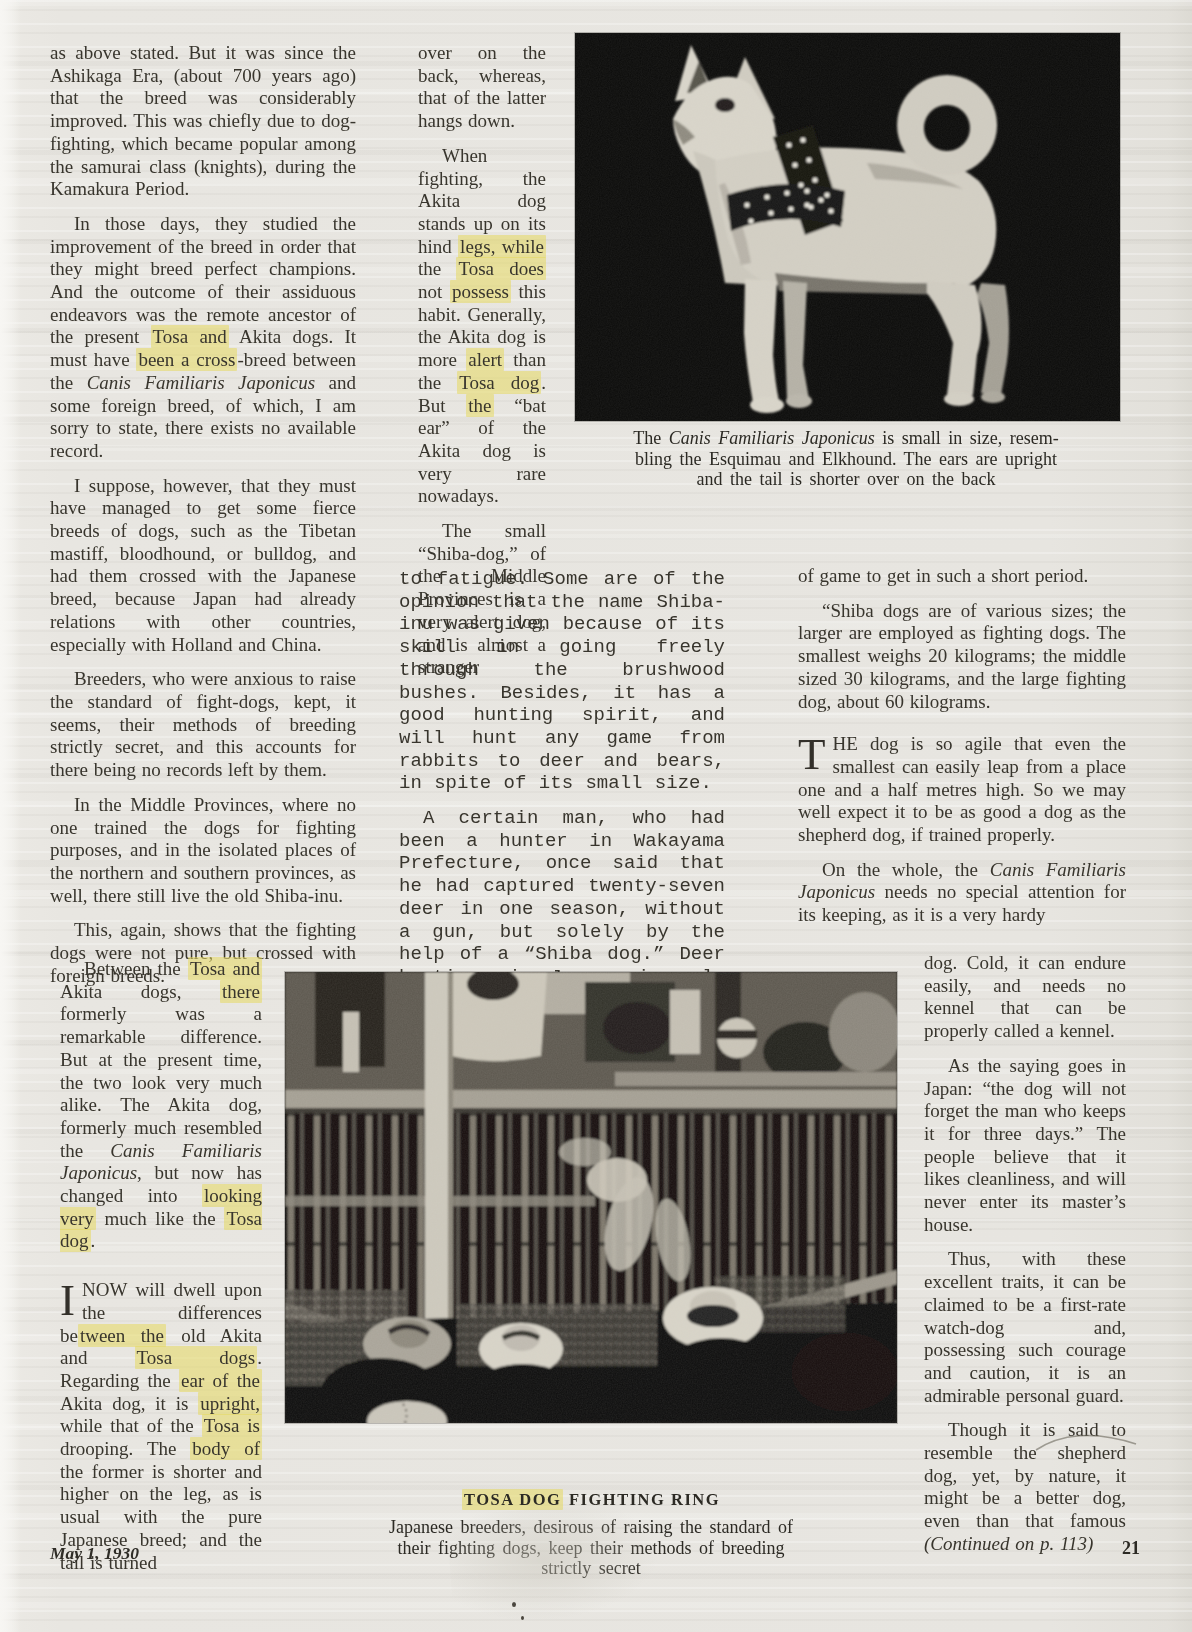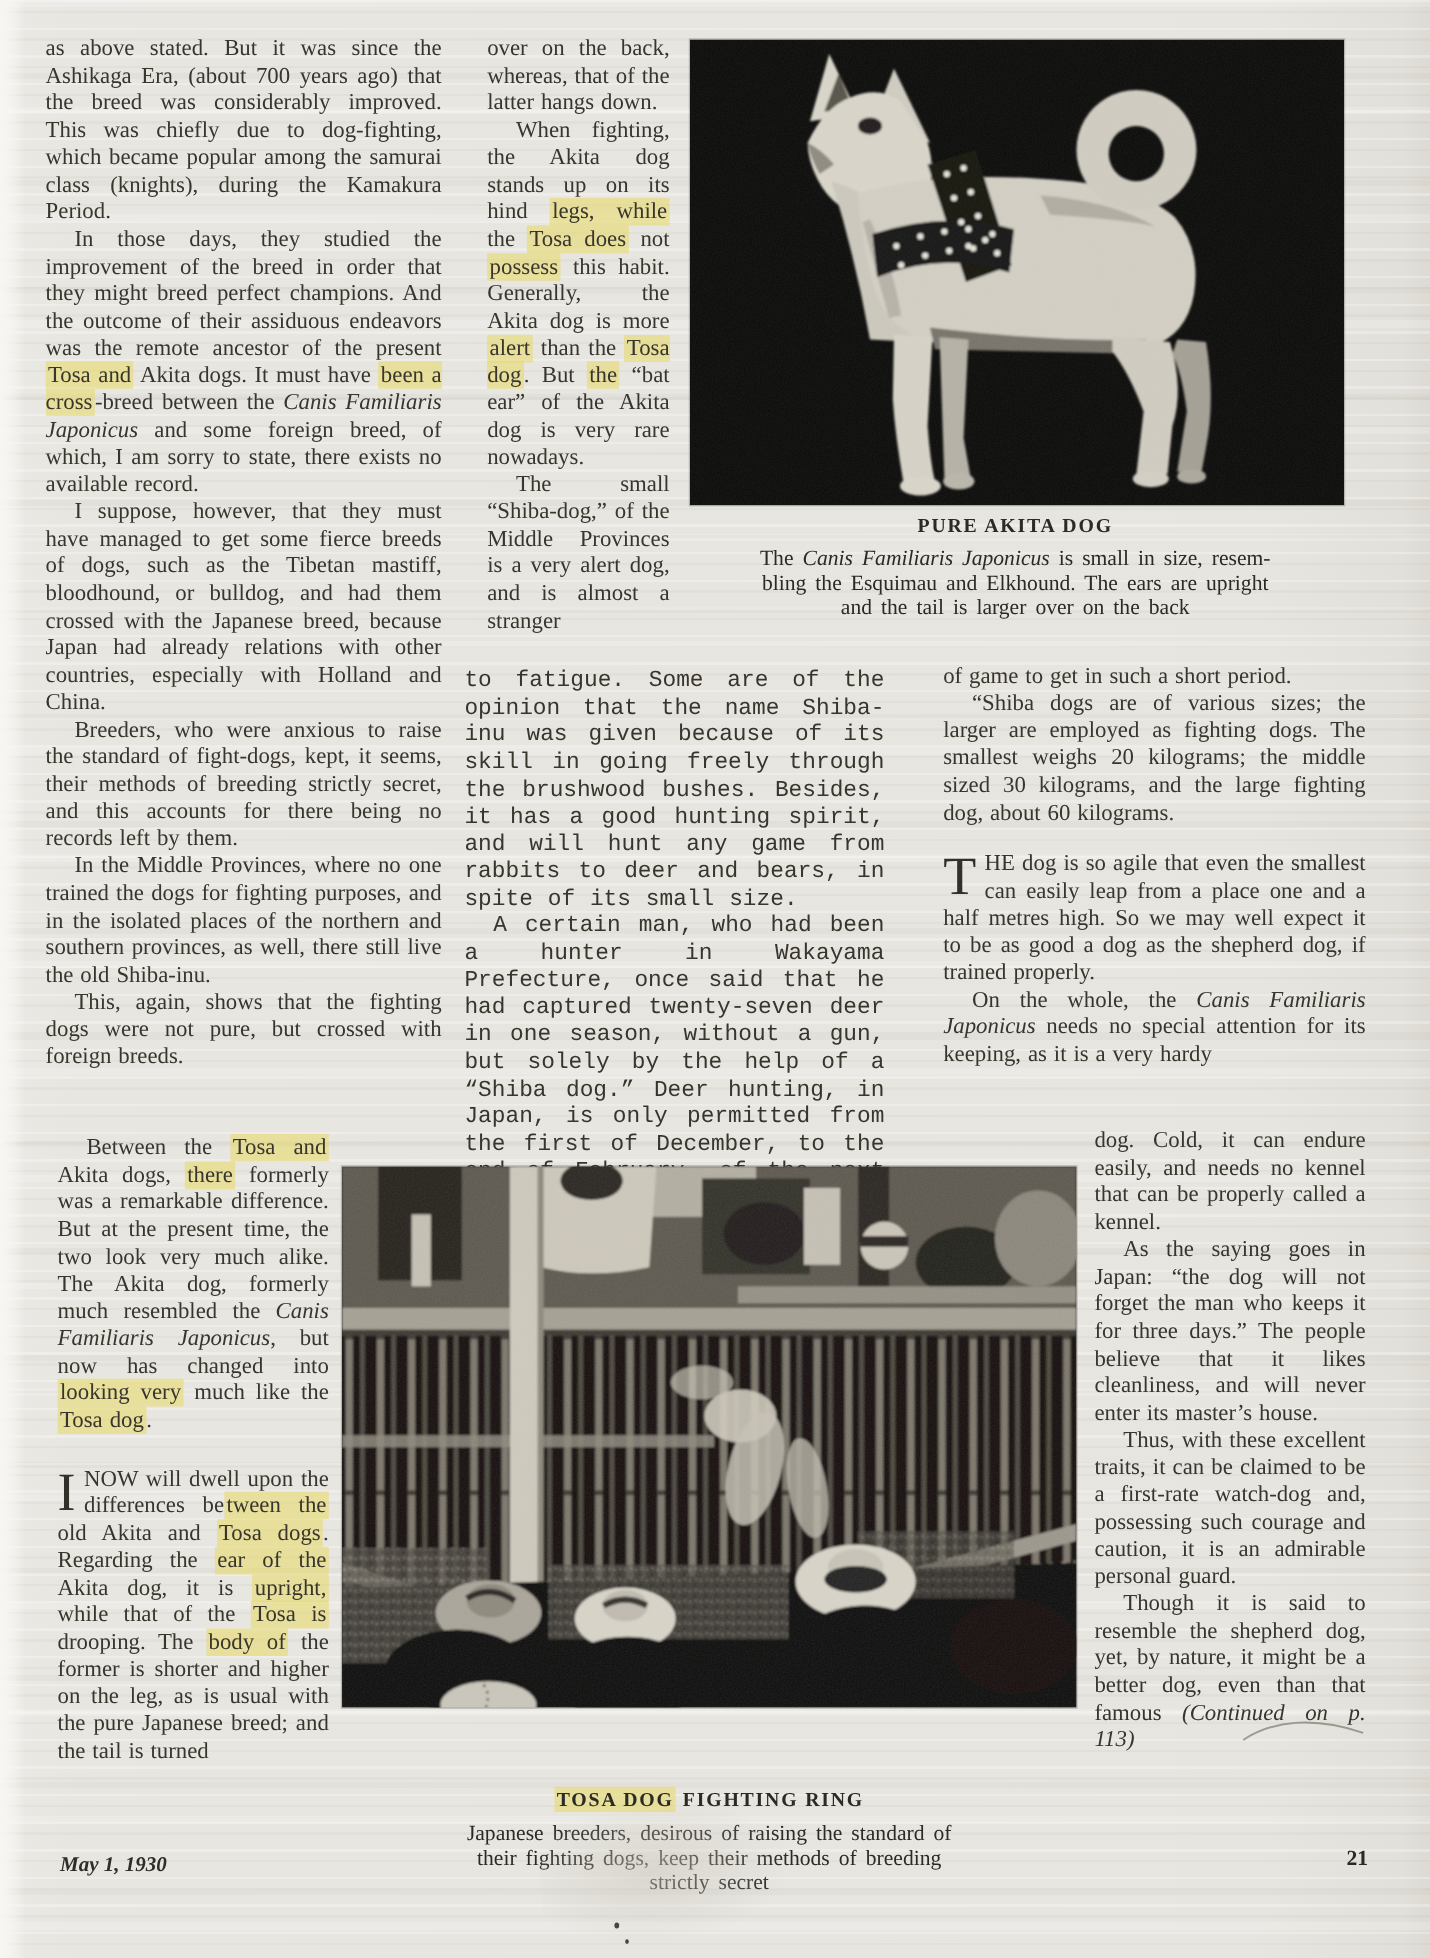--- a/index.html
+++ b/index.html
@@ -10,21 +10,21 @@
   .paper{position:absolute;inset:0;
     background:
       repeating-linear-gradient(180deg, rgba(255,255,255,.28) 0 2px, rgba(255,255,255,0) 2px 9px, rgba(120,115,105,.05) 9px 11px, rgba(255,255,255,0) 11px 23px),
       repeating-linear-gradient(180deg, rgba(255,255,255,.18) 0 6px, rgba(255,255,255,0) 6px 61px, rgba(140,135,125,.06) 61px 66px, rgba(255,255,255,0) 66px 89px),
       linear-gradient(90deg, #f3f2ee 0px, #eae8e3 22px, #e8e6e1 60px, #e7e5e0 88%, #e2e0da 98%, #dcdad3 100%),
       #e8e6e1;}
   .edge-left{position:absolute;left:0;top:0;width:20px;height:100%;
     background:linear-gradient(90deg,#f7f6f3,rgba(247,246,243,0));}
   .col{position:absolute;color:#38352d;font-size:19px;line-height:22.7px;
        text-align:justify;word-spacing:1px;}
-  .col p{margin:0;}
+  .col p{margin:12px;}
   .ind{text-indent:24px;}
   .gap26{margin-top:26px !important;}
   .gap20{margin-top:20px !important;}
   mark{background-color:rgba(230,217,96,.55);color:inherit;padding:1px 2px;border-radius:1px;}
   em{font-style:italic;}
   .dropcap{float:left;font-size:45px;line-height:36px;padding:3px 7px 0 0;color:#33302a;}
   .photo{position:absolute;box-shadow:0 0 0 1px rgba(40,38,34,.25);}
   .photo svg{display:block;}
   .capblock{position:absolute;text-align:center;color:#2c2a24;}
   .cap-title{font-weight:bold;font-size:16.5px;letter-spacing:1.5px;margin-bottom:7px;}
@@ -147,24 +147,23 @@
       <circle cx="216" cy="176" r="2.6"></circle>
           <circle cx="236" cy="174" r="2.6"></circle>
           <circle cx="256" cy="178" r="2.6"></circle>
     </g>
   </g>
   <rect width="545" height="388" filter="url(#grain1)" opacity="0.5"></rect>
 </svg>
 </div>
 
 <div class="capblock" style="left:556px;top:428px;width:580px;">
-  <div class="cap-title">PURE AKITA DOG</div>
   <div class="cap-line rich">The <em>Canis Familiaris Japonicus</em> is small in size, resem-</div>
   <div class="cap-line rich">bling the Esquimau and Elkhound. The ears are upright</div>
-  <div class="cap-line rich">and the tail is larger over on the back</div>
+  <div class="cap-line rich">and the tail is shorter over on the back</div>
 </div>
 
 <div class="photo" style="left:285px;top:972px;width:612px;height:451px;">
 <svg width="612" height="451" viewBox="0 0 612 451" xmlns="http://www.w3.org/2000/svg">
   <defs>
     <filter id="soft2" x="-5%" y="-5%" width="110%" height="110%">
           <feGaussianBlur stdDeviation="1"></feGaussianBlur>
         </filter>
     <filter id="grain2">
           <feTurbulence type="fractalNoise" baseFrequency="0.8" numOctaves="2" result="n"></feTurbulence>

